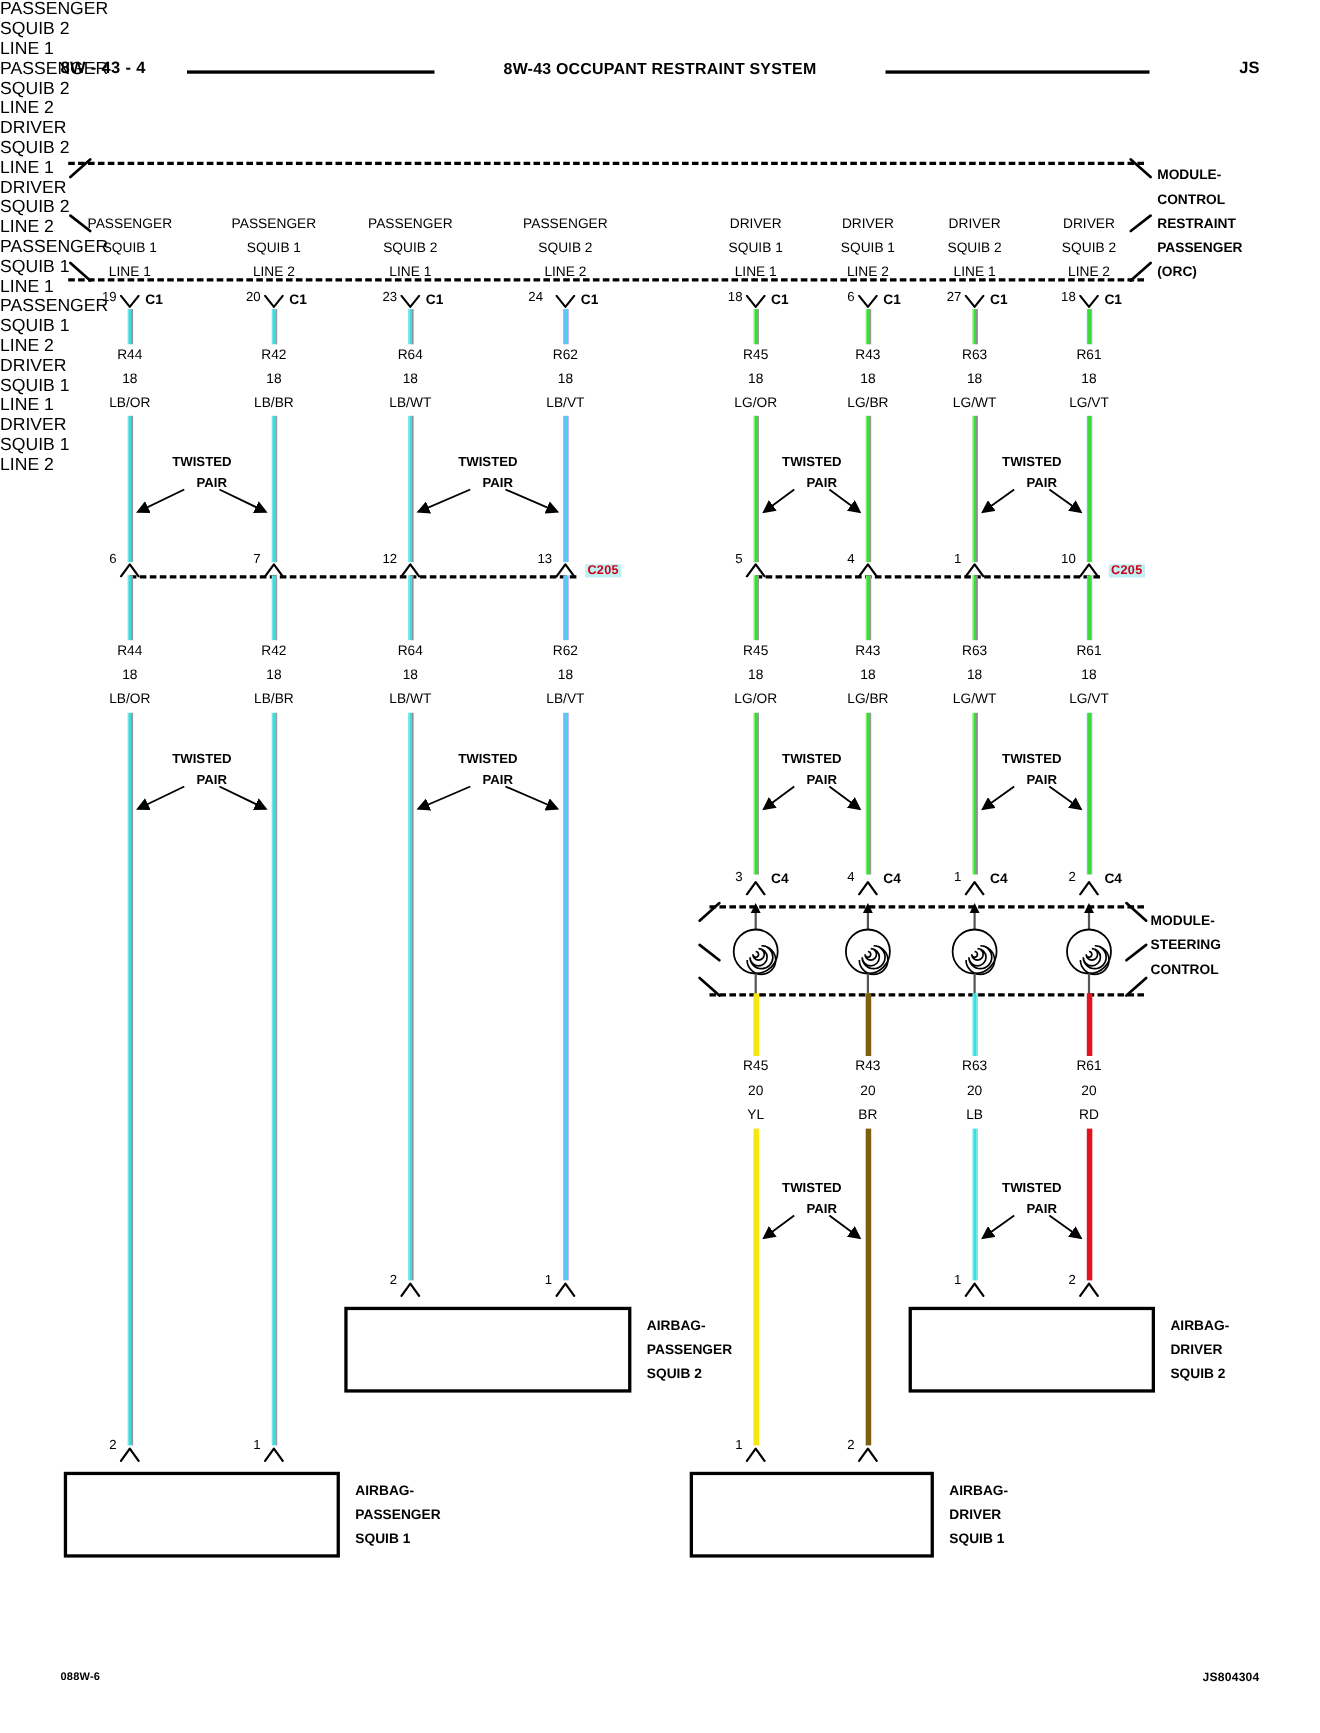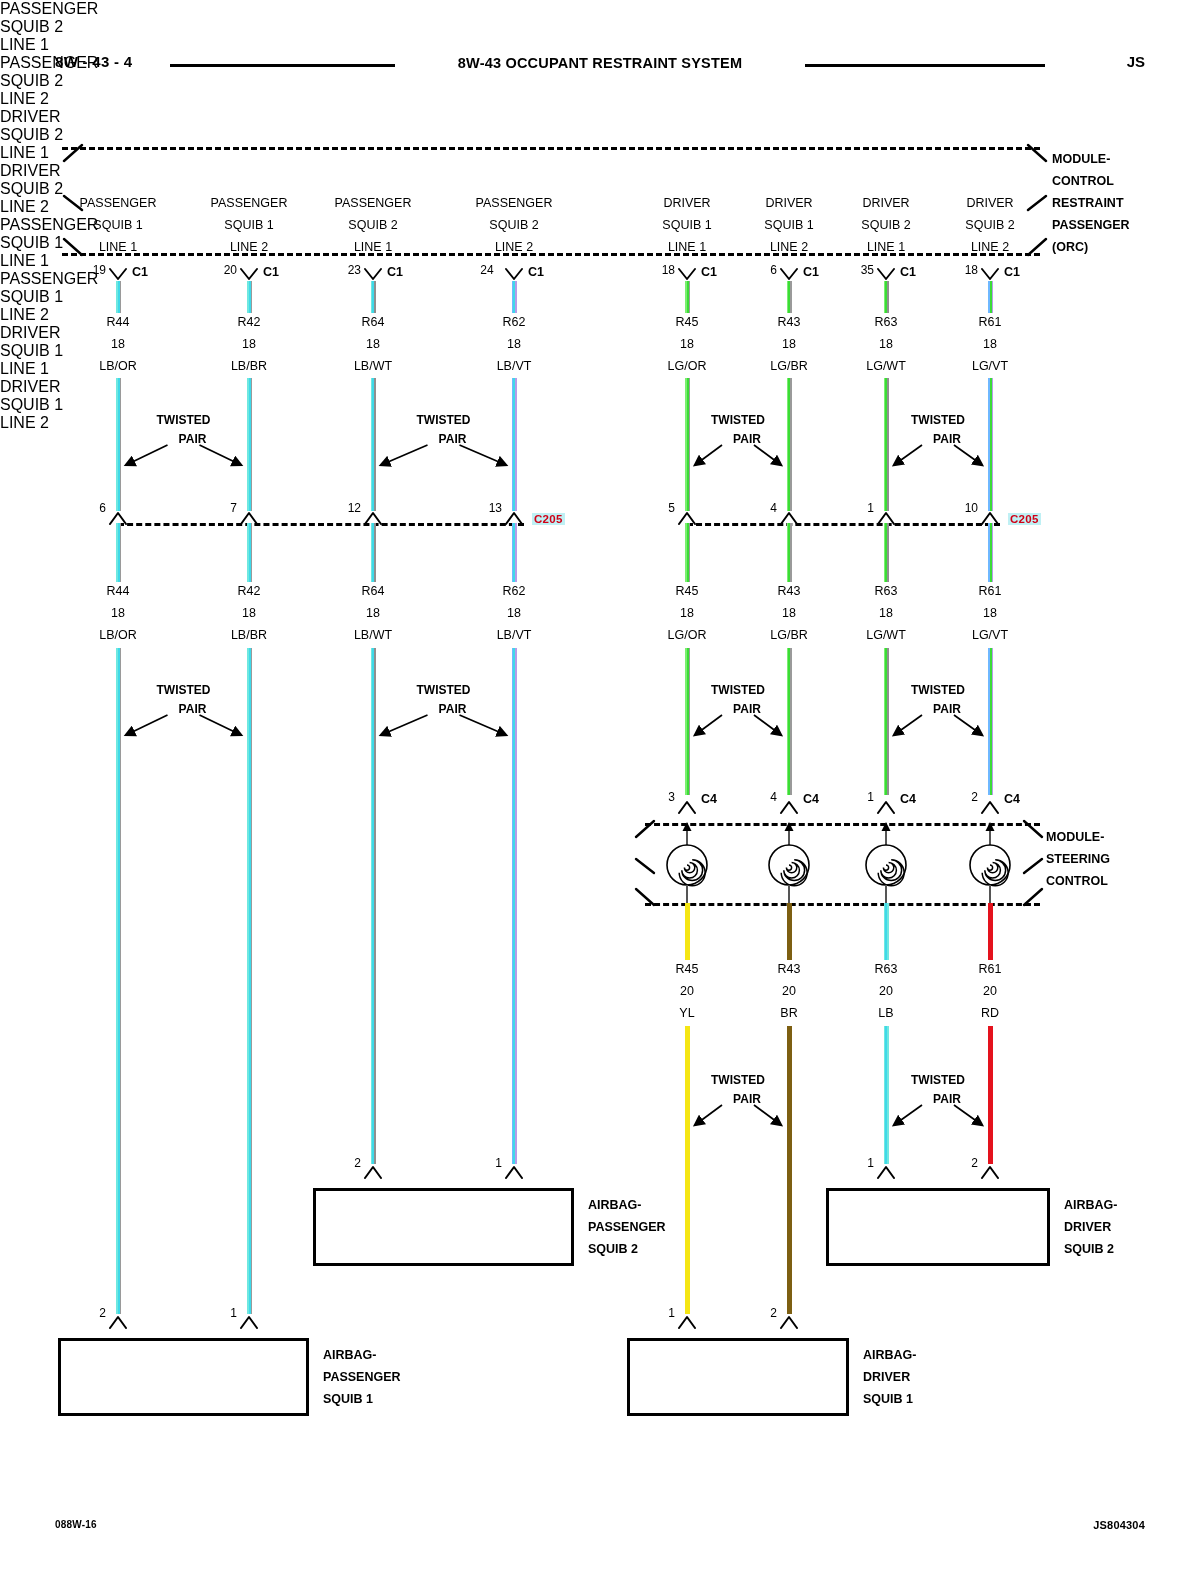--- a/index.html
+++ b/index.html
@@ -176,21 +176,21 @@
       <div class="modcol" style="left:811px;top:192px;">
      <div>DRIVER</div>
      <div>SQUIB 2</div>
      <div>LINE 1</div>
    </div>
       <div class="pin" style="left:876px;top:268px;">
     <svg width="20" height="15" viewBox="0 0 20 15">
           <path d="M2 1 L10 11 M18 1 L10 11" stroke="#000" stroke-width="1.9" fill="none" stroke-linecap="round"></path>
         </svg>
       </div>
-      <div class="pinnum" style="left:844px;top:263px;width:30px;text-align:right;">35</div>
+      <div class="pinnum" style="left:844px;top:263px;width:30px;text-align:right;">27</div>
       <div class="pinlbl" style="left:900px;top:265px;">C1</div>
       <div class="modcol" style="left:915px;top:192px;">
      <div>DRIVER</div>
      <div>SQUIB 2</div>
      <div>LINE 2</div>
    </div>
       <div class="pin" style="left:980px;top:268px;">
     <svg width="20" height="15" viewBox="0 0 20 15">
           <path d="M2 1 L10 11 M18 1 L10 11" stroke="#000" stroke-width="1.9" fill="none" stroke-linecap="round"></path>
         </svg>
@@ -779,16 +779,16 @@
         <div>SQUIB 1</div>
         <div>LINE 2</div>
       </div>
       <div class="sidelbl" style="left:863px;top:1344px;">
       <div>AIRBAG-</div>
         <div>DRIVER</div>
         <div>SQUIB 1</div>
     </div>
     </div>
 
-  <div class="ftr-left">088W-16</div>
+  <div class="ftr-left">088W-6</div>
   <div class="ftr-right">JS804304</div>
 
 </div>
 
 </body></html>

